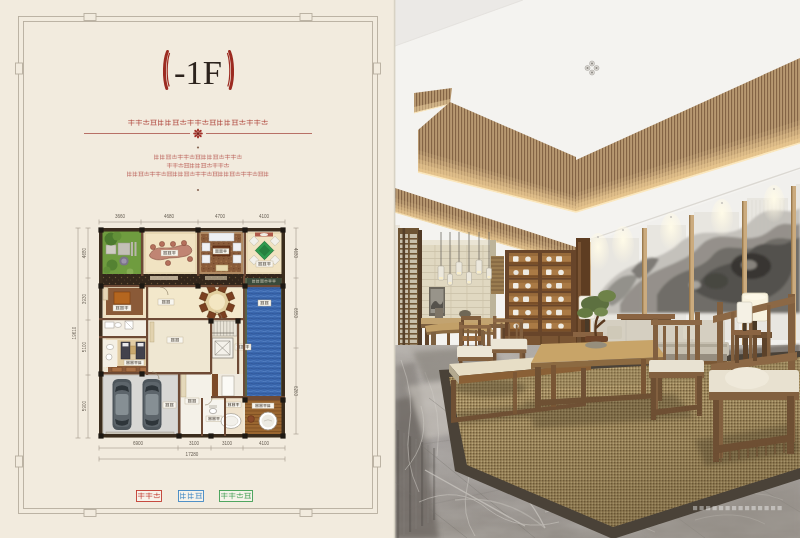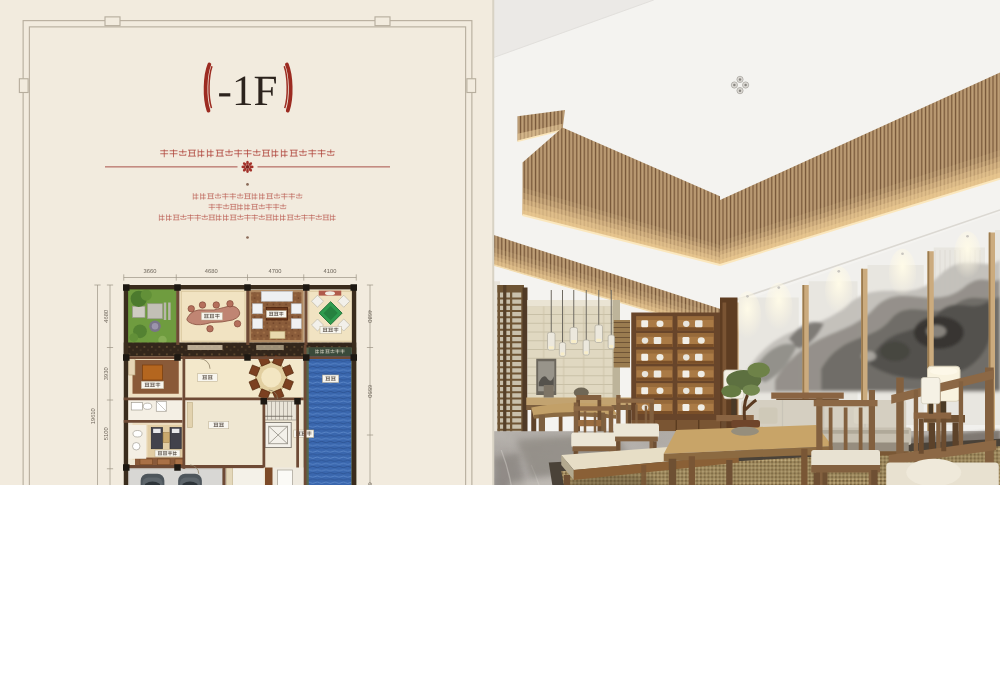--- a/index.html
+++ b/index.html
@@ -1,14 +1,14 @@
 <!DOCTYPE html>
 <html><head><meta charset="utf-8"><style>
 html,body{margin:0;padding:0;background:#fff}
-#page{position:relative;width:800px;height:388px;overflow:hidden;font-family:"Liberation Sans",sans-serif}
+#page{position:relative;width:800px;height:538px;overflow:hidden;font-family:"Liberation Sans",sans-serif}
 </style></head><body>
 <div id="page">
 <svg width="800" height="538" viewBox="0 0 800 538">
 <defs>
 <pattern id="slat" width="3.0" height="10" patternUnits="userSpaceOnUse">
  <rect width="3.0" height="10" fill="#aa8a63"></rect>
  <rect x="0" width="0.75" height="10" fill="#77573a"></rect>
  <rect x="1.75" width="0.7" height="10" fill="#c8aa83"></rect>
 </pattern>
 <pattern id="screenp" width="4.4" height="10" patternUnits="userSpaceOnUse">

